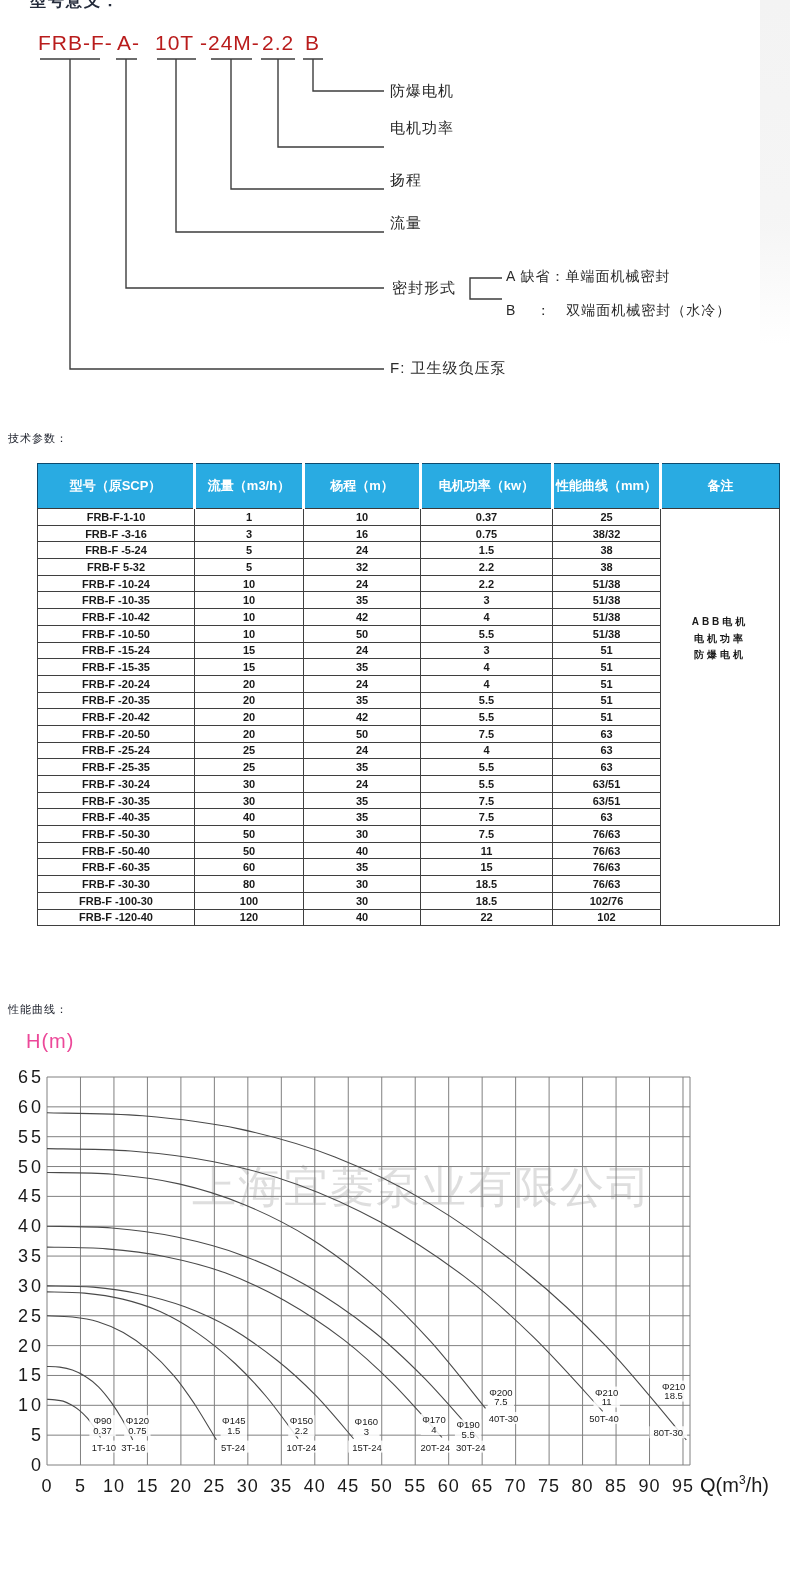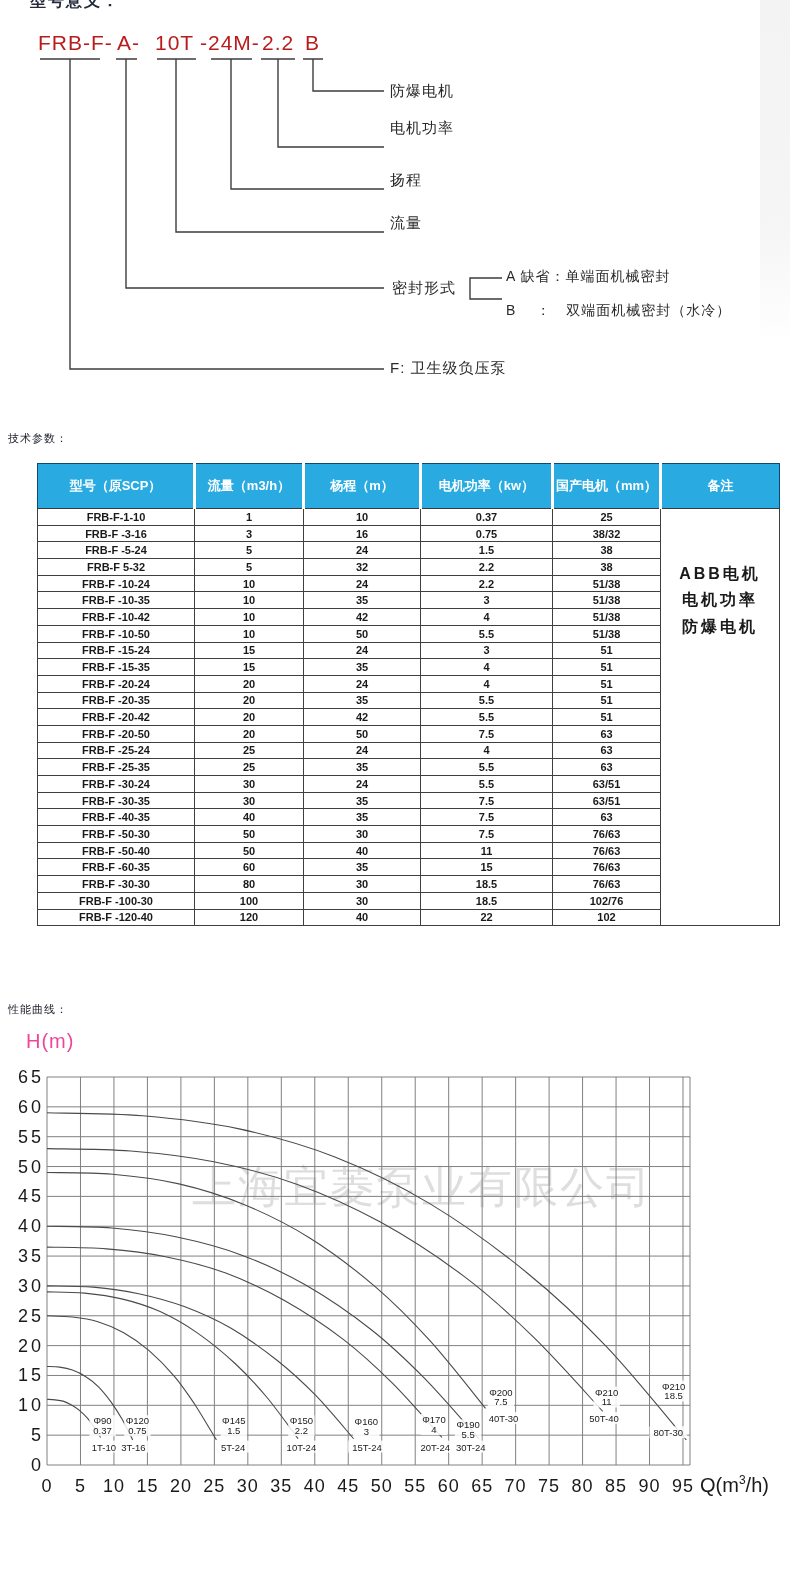--- a/index.html
+++ b/index.html
@@ -14,21 +14,21 @@
   .edge-shade{position:absolute;left:760px;top:0;width:30px;height:345px;
       background:linear-gradient(180deg,#efefef 0%,#f2f2f2 65%,rgba(242,242,242,0) 100%);opacity:.75;}
   
   .tech-table{position:absolute;left:37px;top:463px;width:742px;border-collapse:collapse;
       table-layout:fixed;border:1px solid #0c4a6e;}
   .tech-table th{background:var(--header-bg,#29abe2);color:var(--header-fg,#fff);
       font-size:13px;font-weight:bold;height:44px;padding:0;border-bottom:1px solid #3a3a3a;}
   .tech-table th + th{border-left:3px solid #fff;}
   .tech-table td{border:1px solid #3f3f3f;font-size:11px;font-weight:bold;text-align:center;
       height:15.7px;padding:0;color:#1a1a1a;}
-  .tech-table td.remark{vertical-align:top;padding-top:52px;font-size:16px;
+  .tech-table td.remark{vertical-align:top;padding-top:105px;font-size:10px;
       letter-spacing:3px;line-height:1.65;}
   .hm-label{position:absolute;left:26px;top:1030px;font-size:20px;color:#ec4899;letter-spacing:1px;}
   svg text{font-family:"Liberation Sans","DejaVu Sans",sans-serif;}
 </style>
 </head>
 <body>
 
 <div class="page">
 
   <div class="edge-shade"></div>
@@ -80,21 +80,21 @@
         <col style="width:132px">
           <col style="width:108px">
           <col style="width:119px">
       </colgroup>
       <thead>
         <tr>
           <th>型号（原SCP）</th>
           <th>流量（m3/h）</th>
           <th>杨程（m）</th>
           <th>电机功率（kw）</th>
-          <th>国产电机（mm）</th>
+          <th>性能曲线（mm）</th>
           <th>备注</th>
         </tr>
       </thead>
       <tbody>
           <tr>
             <td>FRB-F-1-10</td>
             <td>1</td>
             <td>10</td>
             <td>0.37</td>
             <td>25</td>

